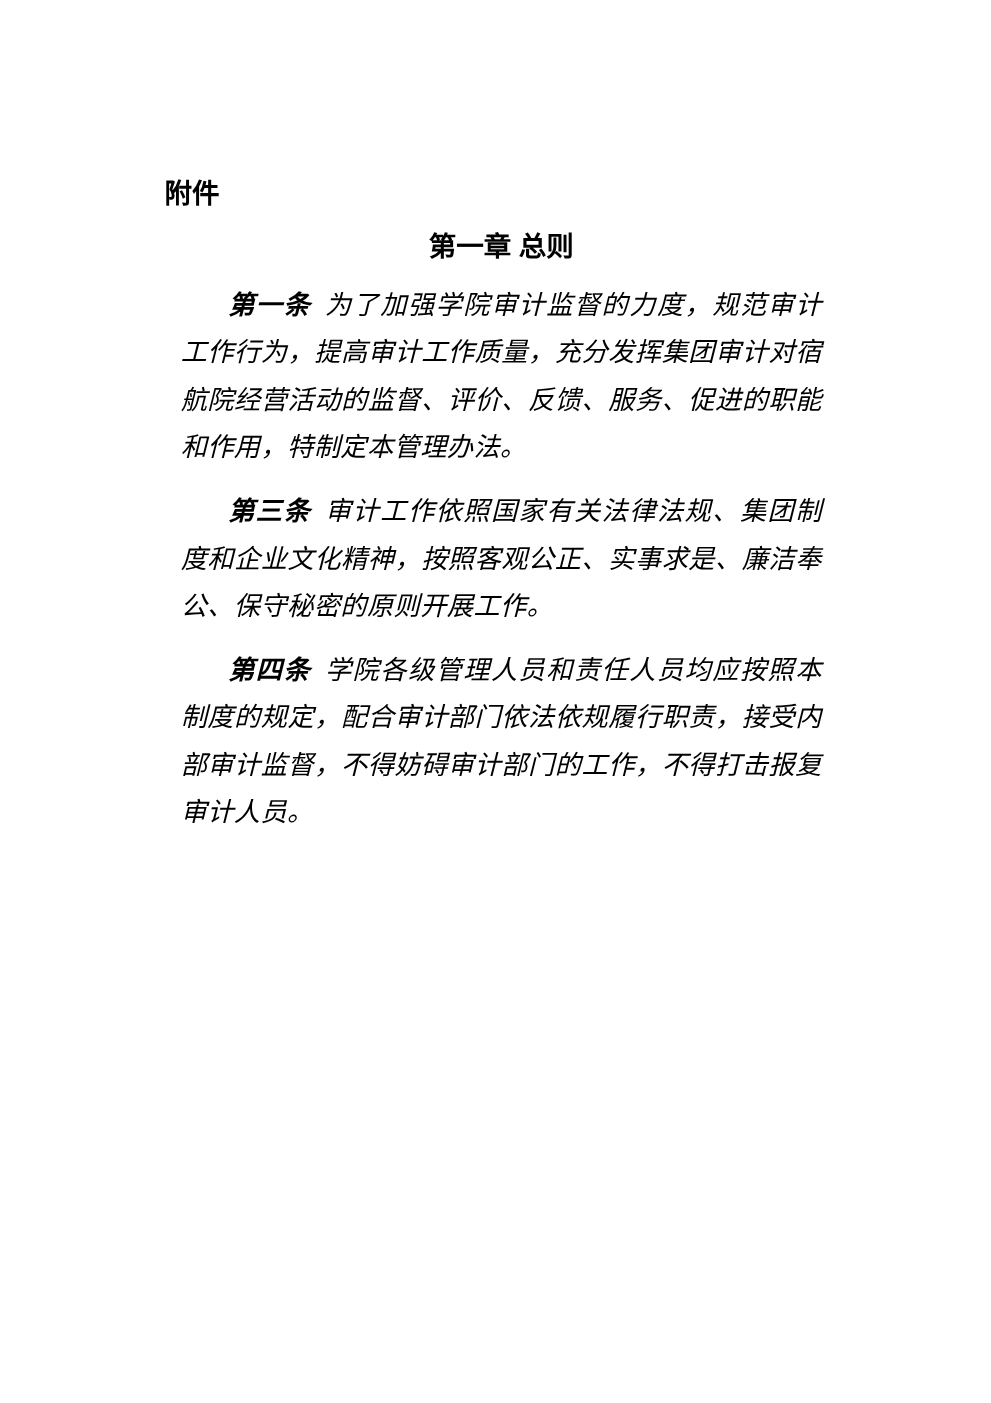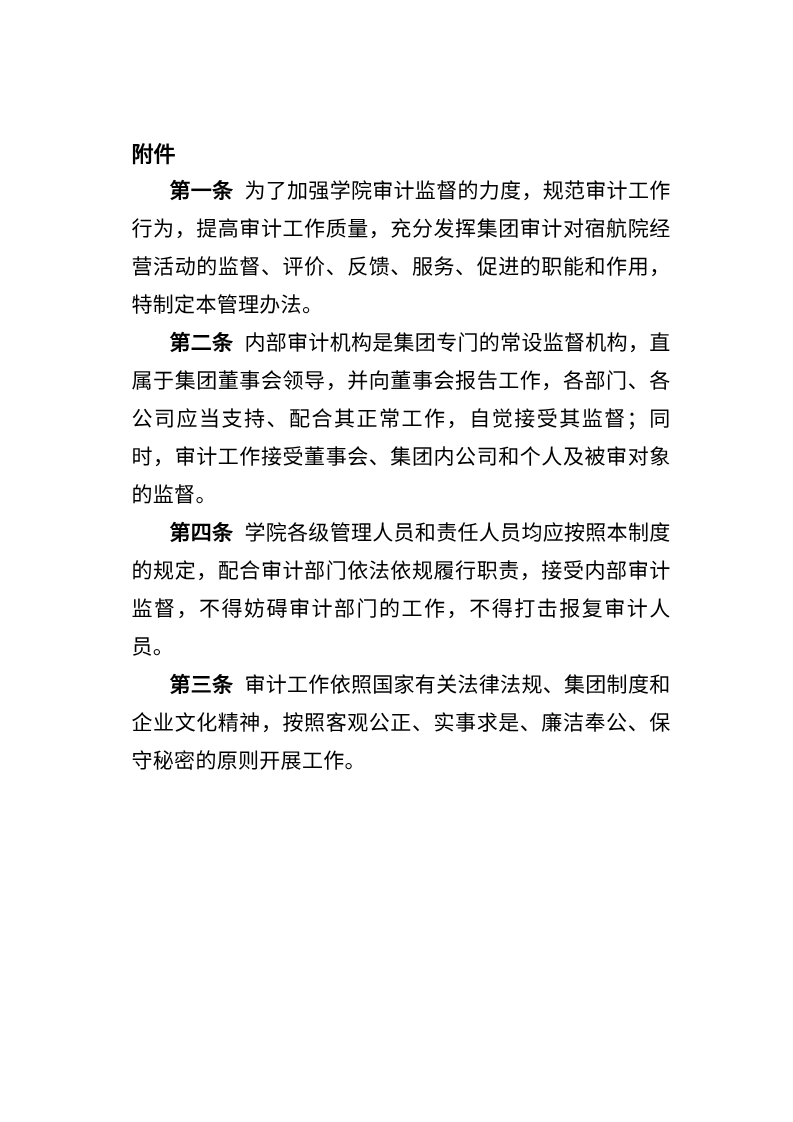--- a/index.html
+++ b/index.html
@@ -42,55 +42,54 @@
     font-family: "Liberation Sans", sans-serif;
     font-weight: bold;
     font-size: 22px;
     line-height: 28px;
     text-align: center;
   }
   .doc-body {
     margin-top: 4px;
   }
   .doc-body p.article {
-    margin: 0;
+    margin: 13px;
     font-size: 21px;
     line-height: 38px;
     text-align: justify;
     text-justify: inter-character;
     text-indent: 38px;
     letter-spacing: 0.3px;
+    font-style: italic;
   }
   .article-number {
     font-weight: bold;
     margin-right: 11px;
   }
 </style>
 </head>
 <body>
 
 <div class="page">
 
   <div class="attachment">附件</div>
 
 
+  <div class="chapter-heading">第一章 总则</div>
 
   <div class="doc-body">
 
     <p class="article">
       <span class="article-number">第一条</span><span>为了加强学院审计监督的力度，规范审计工作行为，提高审计工作质量，充分发挥集团审计对宿航院经营活动的监督、评价、反馈、服务、促进的职能和作用，特制定本管理办法。</span>
     </p>
 
+
     <p class="article">
-      <span class="article-number">第二条</span><span>内部审计机构是集团专门的常设监督机构，直属于集团董事会领导，并向董事会报告工作，各部门、各公司应当支持、配合其正常工作，自觉接受其监督；同时，审计工作接受董事会、集团内公司和个人及被审对象的监督。</span>
+      <span class="article-number">第三条</span><span>审计工作依照国家有关法律法规、集团制度和企业文化精神，按照客观公正、实事求是、廉洁奉公、保守秘密的原则开展工作。</span>
     </p>
 
     <p class="article">
       <span class="article-number">第四条</span><span>学院各级管理人员和责任人员均应按照本制度的规定，配合审计部门依法依规履行职责，接受内部审计监督，不得妨碍审计部门的工作，不得打击报复审计人员。</span>
-    </p>
-
-    <p class="article">
-      <span class="article-number">第三条</span><span>审计工作依照国家有关法律法规、集团制度和企业文化精神，按照客观公正、实事求是、廉洁奉公、保守秘密的原则开展工作。</span>
     </p>
 
 
   </div>
 </div>
 
 </body></html>

